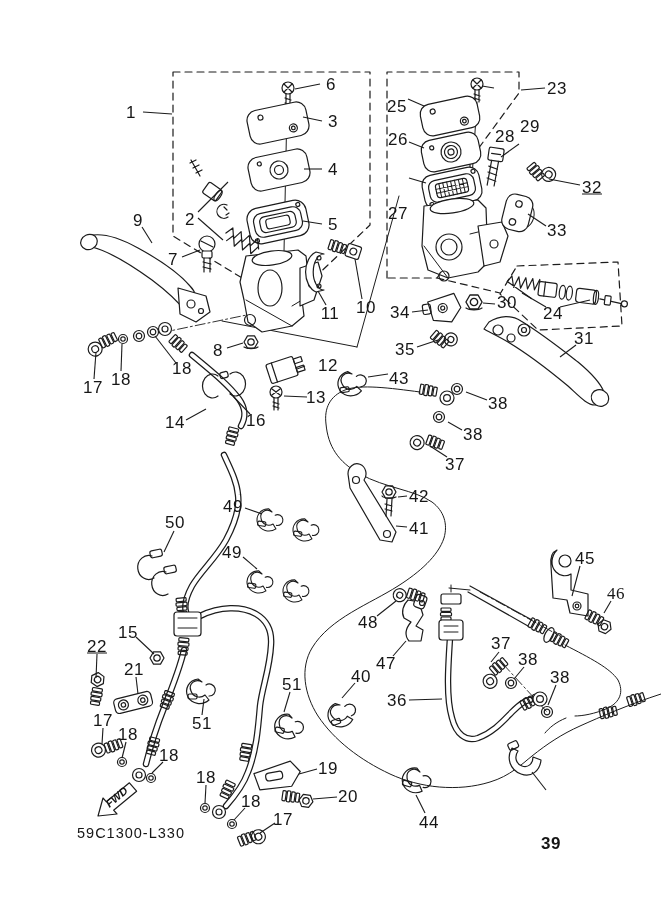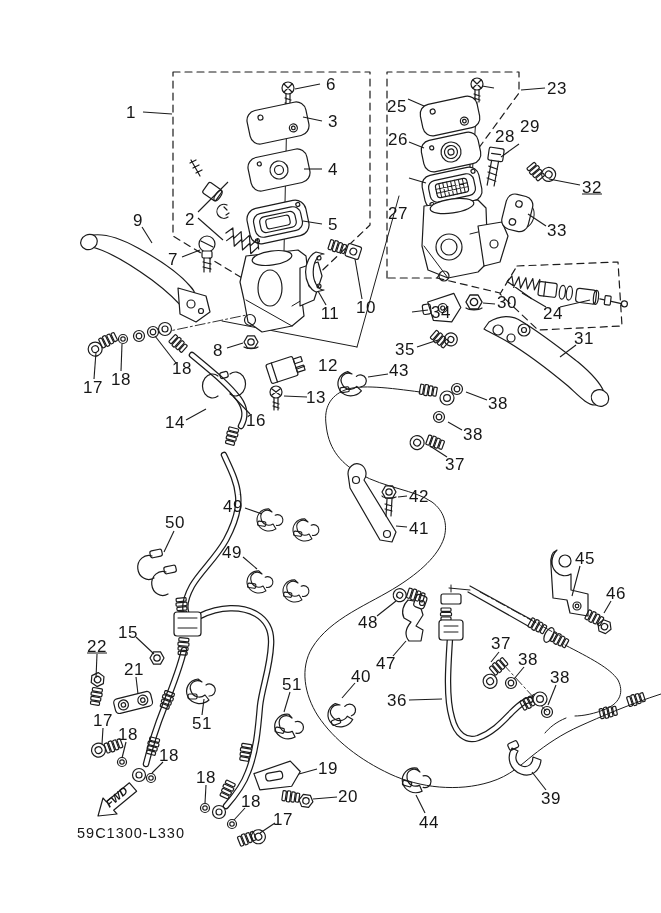--- a/index.html
+++ b/index.html
@@ -552,37 +552,37 @@
       <div class="callout" style="left: 553px; top: 313px;">24</div>
       <div class="callout" style="left: 397px; top: 106px;">25</div>
       <div class="callout" style="left: 398px; top: 139px;">26</div>
       <div class="callout" style="left: 398px; top: 189px; margin-top: 24px;">27</div>
       <div class="callout" style="left: 505px; top: 88px; margin-top: 48px;">28</div>
       <div class="callout" style="left: 530px; top: 126px;">29</div>
       <div class="callout" style="left: 507px; top: 302px;">30</div>
       <div class="callout" style="left: 584px; top: 338px;">31</div>
       <div class="callout" style="left: 592px; top: 187px; text-decoration: underline;">32</div>
       <div class="callout" style="left: 557px; top: 230px;">33</div>
-      <div class="callout" style="left: 400px; top: 312px; margin-left: 41px;">34</div>
+      <div class="callout" style="left: 400px; top: 312px;">34</div>
       <div class="callout" style="left: 405px; top: 349px;">35</div>
       <div class="callout" style="left: 397px; top: 700px;">36</div>
       <div class="callout" style="left: 455px; top: 464px;">37</div>
       <div class="callout" style="left: 501px; top: 643px;">37</div>
       <div class="callout" style="left: 498px; top: 403px;">38</div>
       <div class="callout" style="left: 473px; top: 434px;">38</div>
       <div class="callout" style="left: 528px; top: 659px;">38</div>
       <div class="callout" style="left: 560px; top: 677px;">38</div>
-      <div class="callout" style="left: 551px; top: 798px;">39</div>
+      <div class="callout" style="left: 551px; top: 843px; font-weight: bold;">39</div>
       <div class="callout" style="left: 361px; top: 676px;">40</div>
       <div class="callout" style="left: 419px; top: 528px;">41</div>
       <div class="callout" style="left: 419px; top: 496px;">42</div>
-      <div class="callout" style="left: 399px; top: 370px; text-align: right;">43</div>
+      <div class="callout" style="left: 399px; top: 378px; text-align: right;">43</div>
       <div class="callout" style="left: 429px; top: 822px;">44</div>
       <div class="callout" style="left: 585px; top: 558px;">45</div>
-      <div class="callout" style="left: 616px; top: 593px;">46</div>
+      <div class="callout" style="left: 616px; top: 593px; font-family: Liberation Serif, serif;">46</div>
       <div class="callout" style="left: 386px; top: 663px;">47</div>
       <div class="callout" style="left: 368px; top: 622px;">48</div>
       <div class="callout" style="left: 233px; top: 506px;">49</div>
       <div class="callout" style="left: 232px; top: 552px;">49</div>
       <div class="callout" style="left: 175px; top: 522px;">50</div>
       <div class="callout" style="left: 202px; top: 723px;">51</div>
       <div class="callout" style="left: 292px; top: 684px;">51</div>
     </div>
 
 </div>

